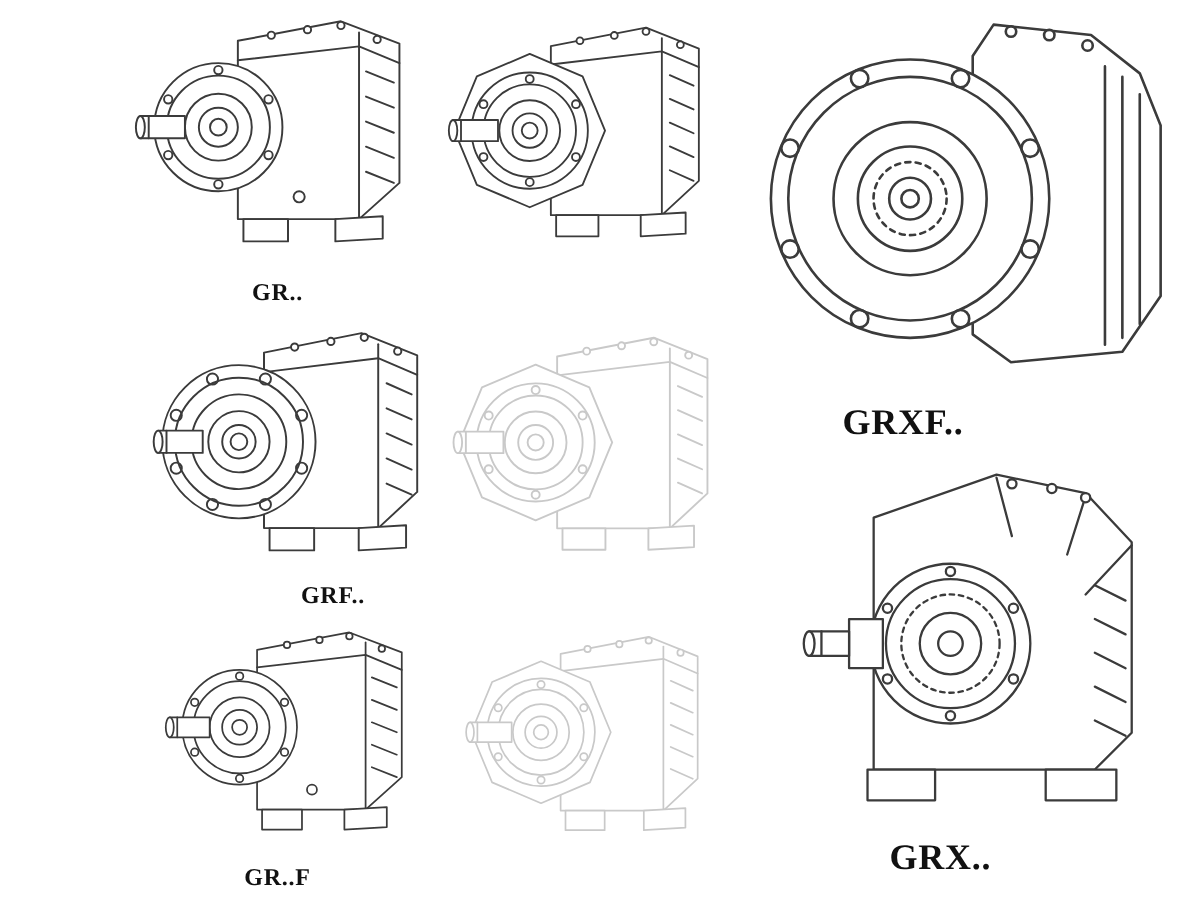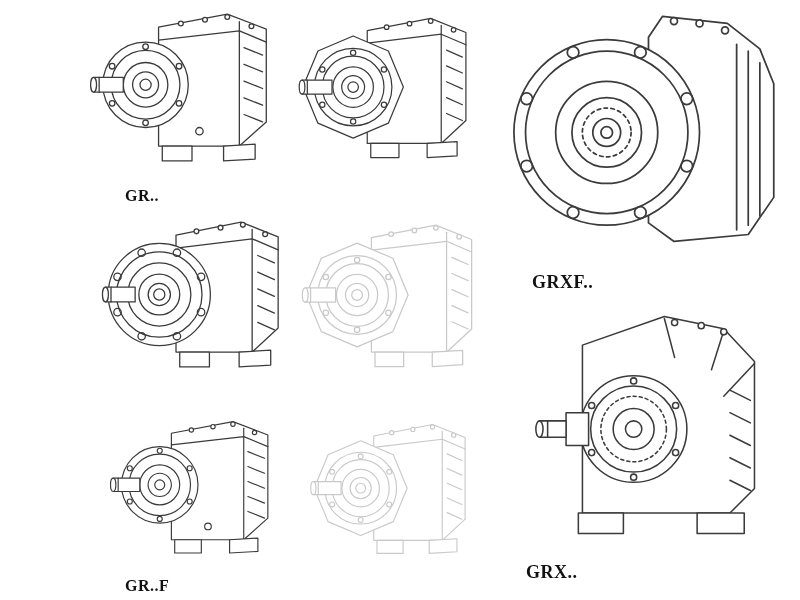--- a/index.html
+++ b/index.html
@@ -14,27 +14,28 @@
     font-family:"Liberation Serif","DejaVu Serif",serif;
     overflow:hidden;
     position:relative;
   }
   .stage{position:absolute;left:0;top:0;width:800px;height:600px;}
   .fig{position:absolute;}
   .art{width:100%;height:100%;display:block;color:var(--line);}
   .art.faded{color:var(--faded);}
   .lbl{
     position:absolute;
+    text-align:center;
     font-weight:bold;
     font-size:16px;
     color:#111;
     letter-spacing:.5px;
     line-height:20px;
   }
-  .lbl.big{font-size:18px;}
+  .lbl.big{font-size:24px;}
   .hidden-defs{position:absolute;width:0;height:0;overflow:hidden;}
 </style>
 </head>
 <body>
 
 <svg class="hidden-defs" aria-hidden="true">
   <defs>
 
     <symbol id="gbx-r" viewBox="0 0 210 190">
       <g stroke="currentColor" fill="none" stroke-width="1.4" stroke-linejoin="round" stroke-linecap="round">
@@ -204,20 +205,21 @@
         <use href="#gbx-rxf"></use>
       </svg>
   </div>
   <div class="lbl big" style="left:532px;top:272px;width:140px">GRXF..</div>
 
   <div class="fig" style="left:98px;top:212px;width:195px;height:178px">
     <svg class="art" viewBox="0 0 210 190">
         <use href="#gbx-rf"></use>
       </svg>
   </div>
+  <div class="lbl" style="left:162px;top:388px;width:120px">GRF..</div>
 
   <div class="fig" style="left:292px;top:218px;width:200px;height:170px">
     <svg class="art faded" viewBox="0 0 210 190">
         <use href="#gbx-rz"></use>
       </svg>
   </div>
 
   <div class="fig" style="left:98px;top:415px;width:195px;height:158px">
     <svg class="art" viewBox="0 0 210 190">
         <use href="#gbx-r"></use>
@@ -229,15 +231,15 @@
     <svg class="art faded" viewBox="0 0 210 190">
         <use href="#gbx-rz"></use>
       </svg>
   </div>
 
   <div class="fig" style="left:505px;top:298px;width:288px;height:256px">
     <svg class="art" viewBox="0 0 270 250">
         <use href="#gbx-rx"></use>
       </svg>
   </div>
-  <div class="lbl big" style="left:526px;top:562px;width:140px">GRX..</div>
+  <div class="lbl big" style="left:557px;top:562px;width:140px">GRX..</div>
 
 </div>
 
 </body></html>

